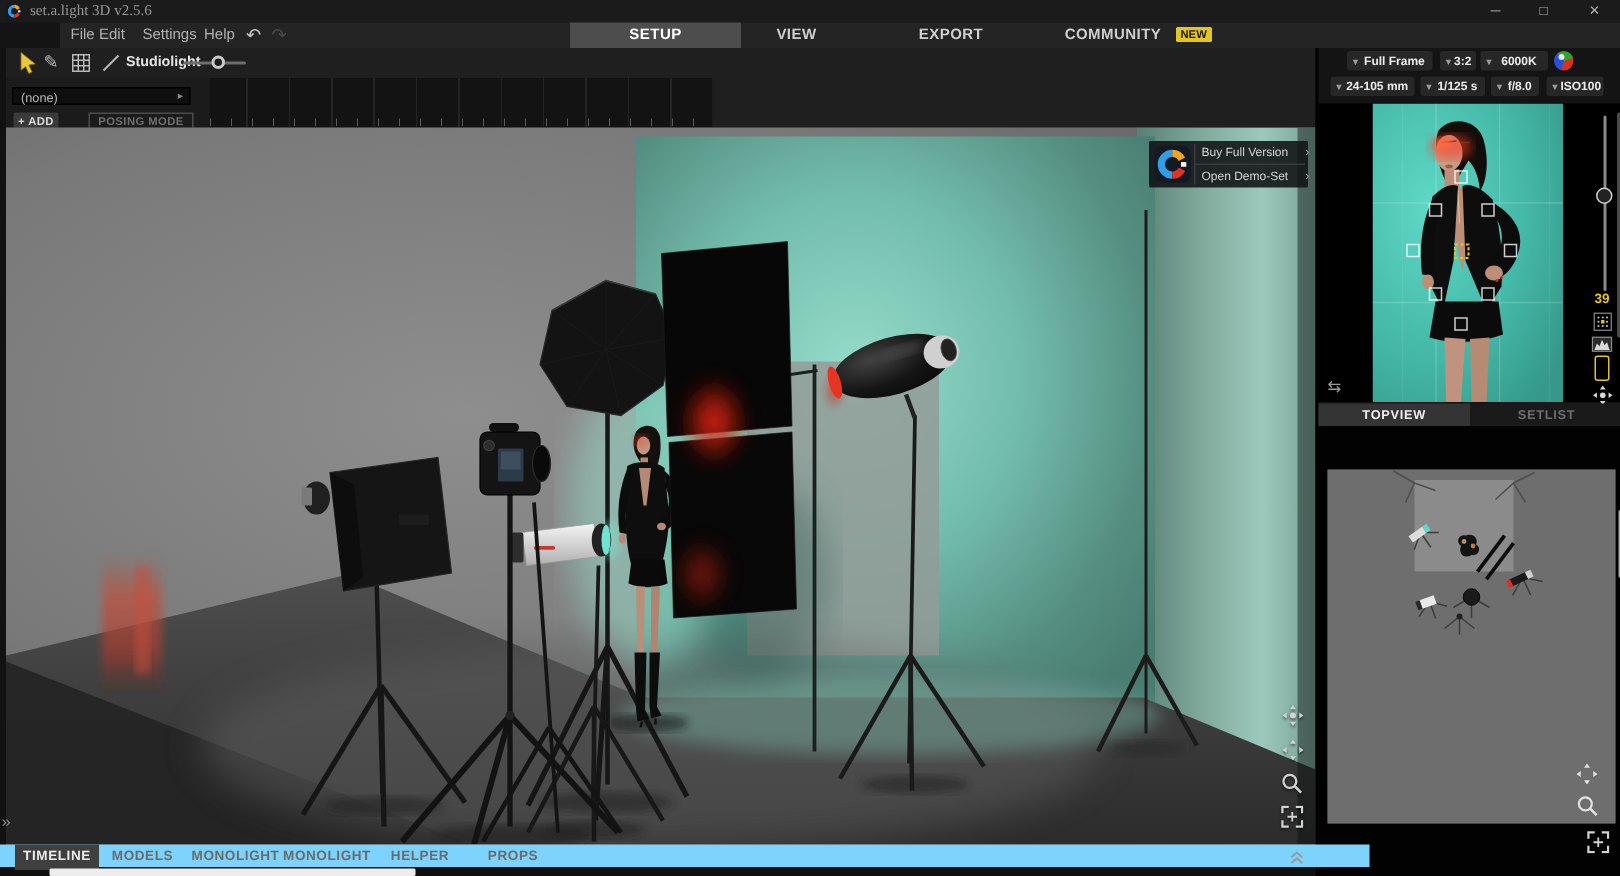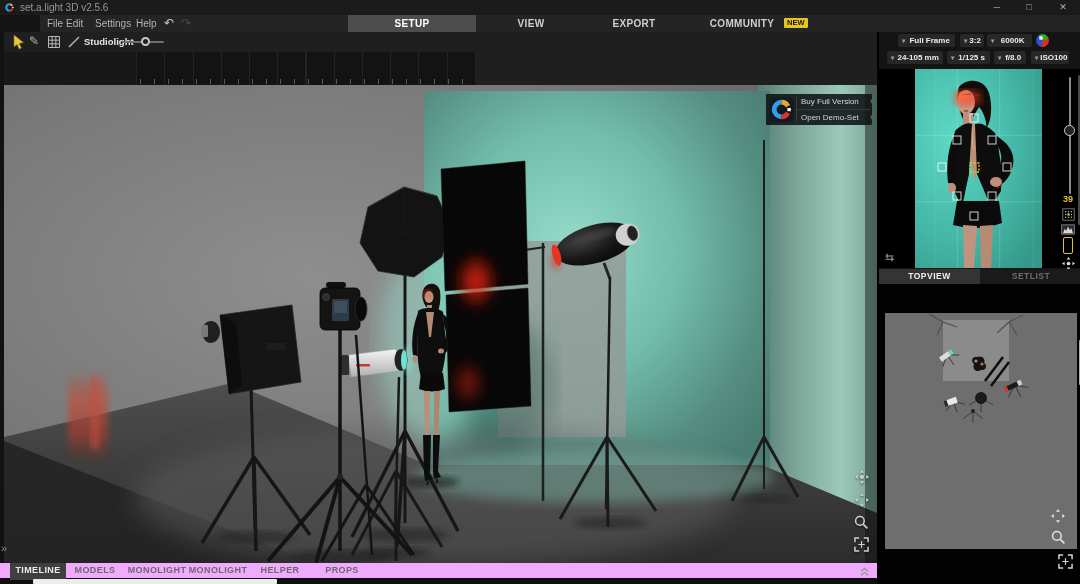--- a/index.html
+++ b/index.html
@@ -2,21 +2,21 @@
 <html><head>
 <meta charset="utf-8">
 <style>
   html,body{margin:0;padding:0;background:#000;}
   #app{position:relative;width:1080px;height:584px;background:#141414;overflow:hidden;
        font-family:"Liberation Sans",sans-serif;-webkit-font-smoothing:antialiased;}
   .abs{position:absolute;}
   .ic{display:block;}
   
   #titlebar{left:0;top:0;width:1080px;height:15px;background:#1b1b1b;color:#979797;font-size:10px;}
-  #titlebar .t{left:20px;top:0;line-height:15px;}
+  #titlebar .t{left:20px;top:0;line-height:15px;font-family:Liberation Serif, serif;}
   .winbtn{top:0;width:22px;text-align:center;line-height:15px;font-size:9px;color:#b0b0b0;}
   
   #menubar{left:0;top:15px;width:1080px;height:17px;background:#242424;color:#b2b2b2;font-size:10px;margin-left:40px;}
   .mitem{top:0;line-height:17px;}
   .navtab{top:0;height:17px;line-height:17px;text-align:center;font-weight:bold;color:#cfcfcf;font-size:10px;letter-spacing:.3px;}
   .navtab.active{background:#4d4d4d;color:#fff;}
   .badge{top:3px;height:10px;line-height:10px;padding:0 3px;background:#e5c51f;color:#151515;
          font-size:7.5px;font-weight:bold;border-radius:1px;}
   #project{right:5px;top:0;line-height:17px;color:#4a5553;font-size:9px;font-weight:bold;}
   
@@ -69,21 +69,21 @@
   #focusval{left:180px;top:125px;width:18px;text-align:center;color:#e6c41e;font-size:9px;font-weight:bold;}
   #porticon{left:184px;top:168px;width:10px;height:17px;border:1.5px solid #e6c41e;border-radius:2px;background:rgba(0,0,0,.4);box-sizing:border-box;}
   #swapicon{left:6px;top:182px;color:#9a9a9a;font-size:11px;}
   #rtabs{left:0;top:237px;width:203px;height:15px;background:#1a1a1a;font-size:8.5px;font-weight:bold;letter-spacing:.5px;}
   #rtab-top{left:0;top:0;width:101px;height:15px;background:#343434;color:#efefef;text-align:center;line-height:15px;}
   #rtab-set{left:101px;top:0;width:102px;height:15px;color:#6d6d6d;text-align:center;line-height:15px;}
   #topview{left:0;top:252px;width:203px;height:300px;background:#020202;}
   #tvarea{left:6px;top:29px;width:192px;height:236px;background:#6e6e6e;}
   .scrollbar{width:3px;background:#5a5a5a;border-radius:2px;}
   
-  #btabs{left:0;top:563px;width:877px;height:15px;background:#f0abfc;font-size:9px;font-weight:bold;letter-spacing:.4px;}
+  #btabs{left:0;top:563px;width:877px;height:15px;background:#7dd3fc;font-size:9px;font-weight:bold;letter-spacing:.4px;padding-left:36px;}
   .btab{top:0;height:15px;line-height:15px;text-align:center;color:#6a6a6a;}
   .btab.active{background:#3f3f3f;color:#ececec;}
   #bstrip{left:0;top:578px;width:877px;height:6px;background:#0f0f0f;}
   #bstrip .white{left:33px;top:1px;width:244px;height:5px;background:#ededed;border-radius:1px;}
   #bstrip .stub{left:10px;top:0;width:56px;height:2px;background:#3f3f3f;}
 </style>
 </head>
 <body>
 
 <svg width="0" height="0" style="position:absolute">
@@ -128,21 +128,21 @@
     <span class="abs winbtn" style="right:6px">✕</span>
   </div>
 
   <div id="menubar" class="abs">
     <span class="abs mitem" style="left:7px">File</span>
     <span class="abs mitem" style="left:26px">Edit</span>
     <span class="abs mitem" style="left:55px">Settings</span>
     <span class="abs mitem" style="left:96px">Help</span>
     <span class="abs mitem" style="left:124px;color:#c8c8c8;font-size:12px">↶</span>
     <span class="abs mitem" style="left:141px;color:#4a4a4a;font-size:12px">↷</span>
-    <span class="abs navtab active" style="left:308px;width:128px">SETUP</span>
+    <span class="abs navtab active" style="left:340px;width:114px">SETUP</span>
     <span class="abs navtab" style="left:456px;width:70px">VIEW</span>
     <span class="abs navtab" style="left:559px;width:70px">EXPORT</span>
     <span class="abs navtab" style="left:662px;width:80px">COMMUNITY</span>
     <span class="abs badge" style="left:744px">NEW</span>
   </div>
 
   <div id="toolbar" class="abs">
     <svg class="abs ic" style="left:8px;top:2px" width="15" height="16" viewBox="0 0 15 16">
         <path d="M2,1 L11.5,8.6 L7.2,9.4 L9.4,14 L7.1,15 L5.1,10.4 L2,12.8 Z" fill="#e9c93b" stroke="#806f1a" stroke-width="0.6"></path>
       </svg>
@@ -157,20 +157,28 @@
     <div class="abs sl-track"></div>
     <div class="abs sl-handle"></div>
   </div>
 
   <div id="tstrip" class="abs">
     <div id="tcells" class="abs"></div>
     <div id="tticks" class="abs"></div>
     <div id="trest" class="abs"></div>
   </div>
 
+  <div id="scenepanel" class="abs">
+    <div id="preset" class="abs">
+      <span class="abs v">(none)</span>
+      <span class="abs a">▸</span>
+    </div>
+    <div class="abs btn-add">+ ADD</div>
+    <div class="abs btn-posing">POSING MODE</div>
+  </div>
 
   <div id="viewport" class="abs">
     <svg width="873" height="478" viewBox="0 0 873 478">
       <defs>
         <radialGradient id="gWall" cx="35%" cy="40%" r="85%">
             <stop offset="0" stop-color="#8e8e8e"></stop>
             <stop offset=".55" stop-color="#787878"></stop>
             <stop offset="1" stop-color="#5a5a5a"></stop>
           </radialGradient>
         <radialGradient id="gBack" cx="42%" cy="42%" r="72%">

